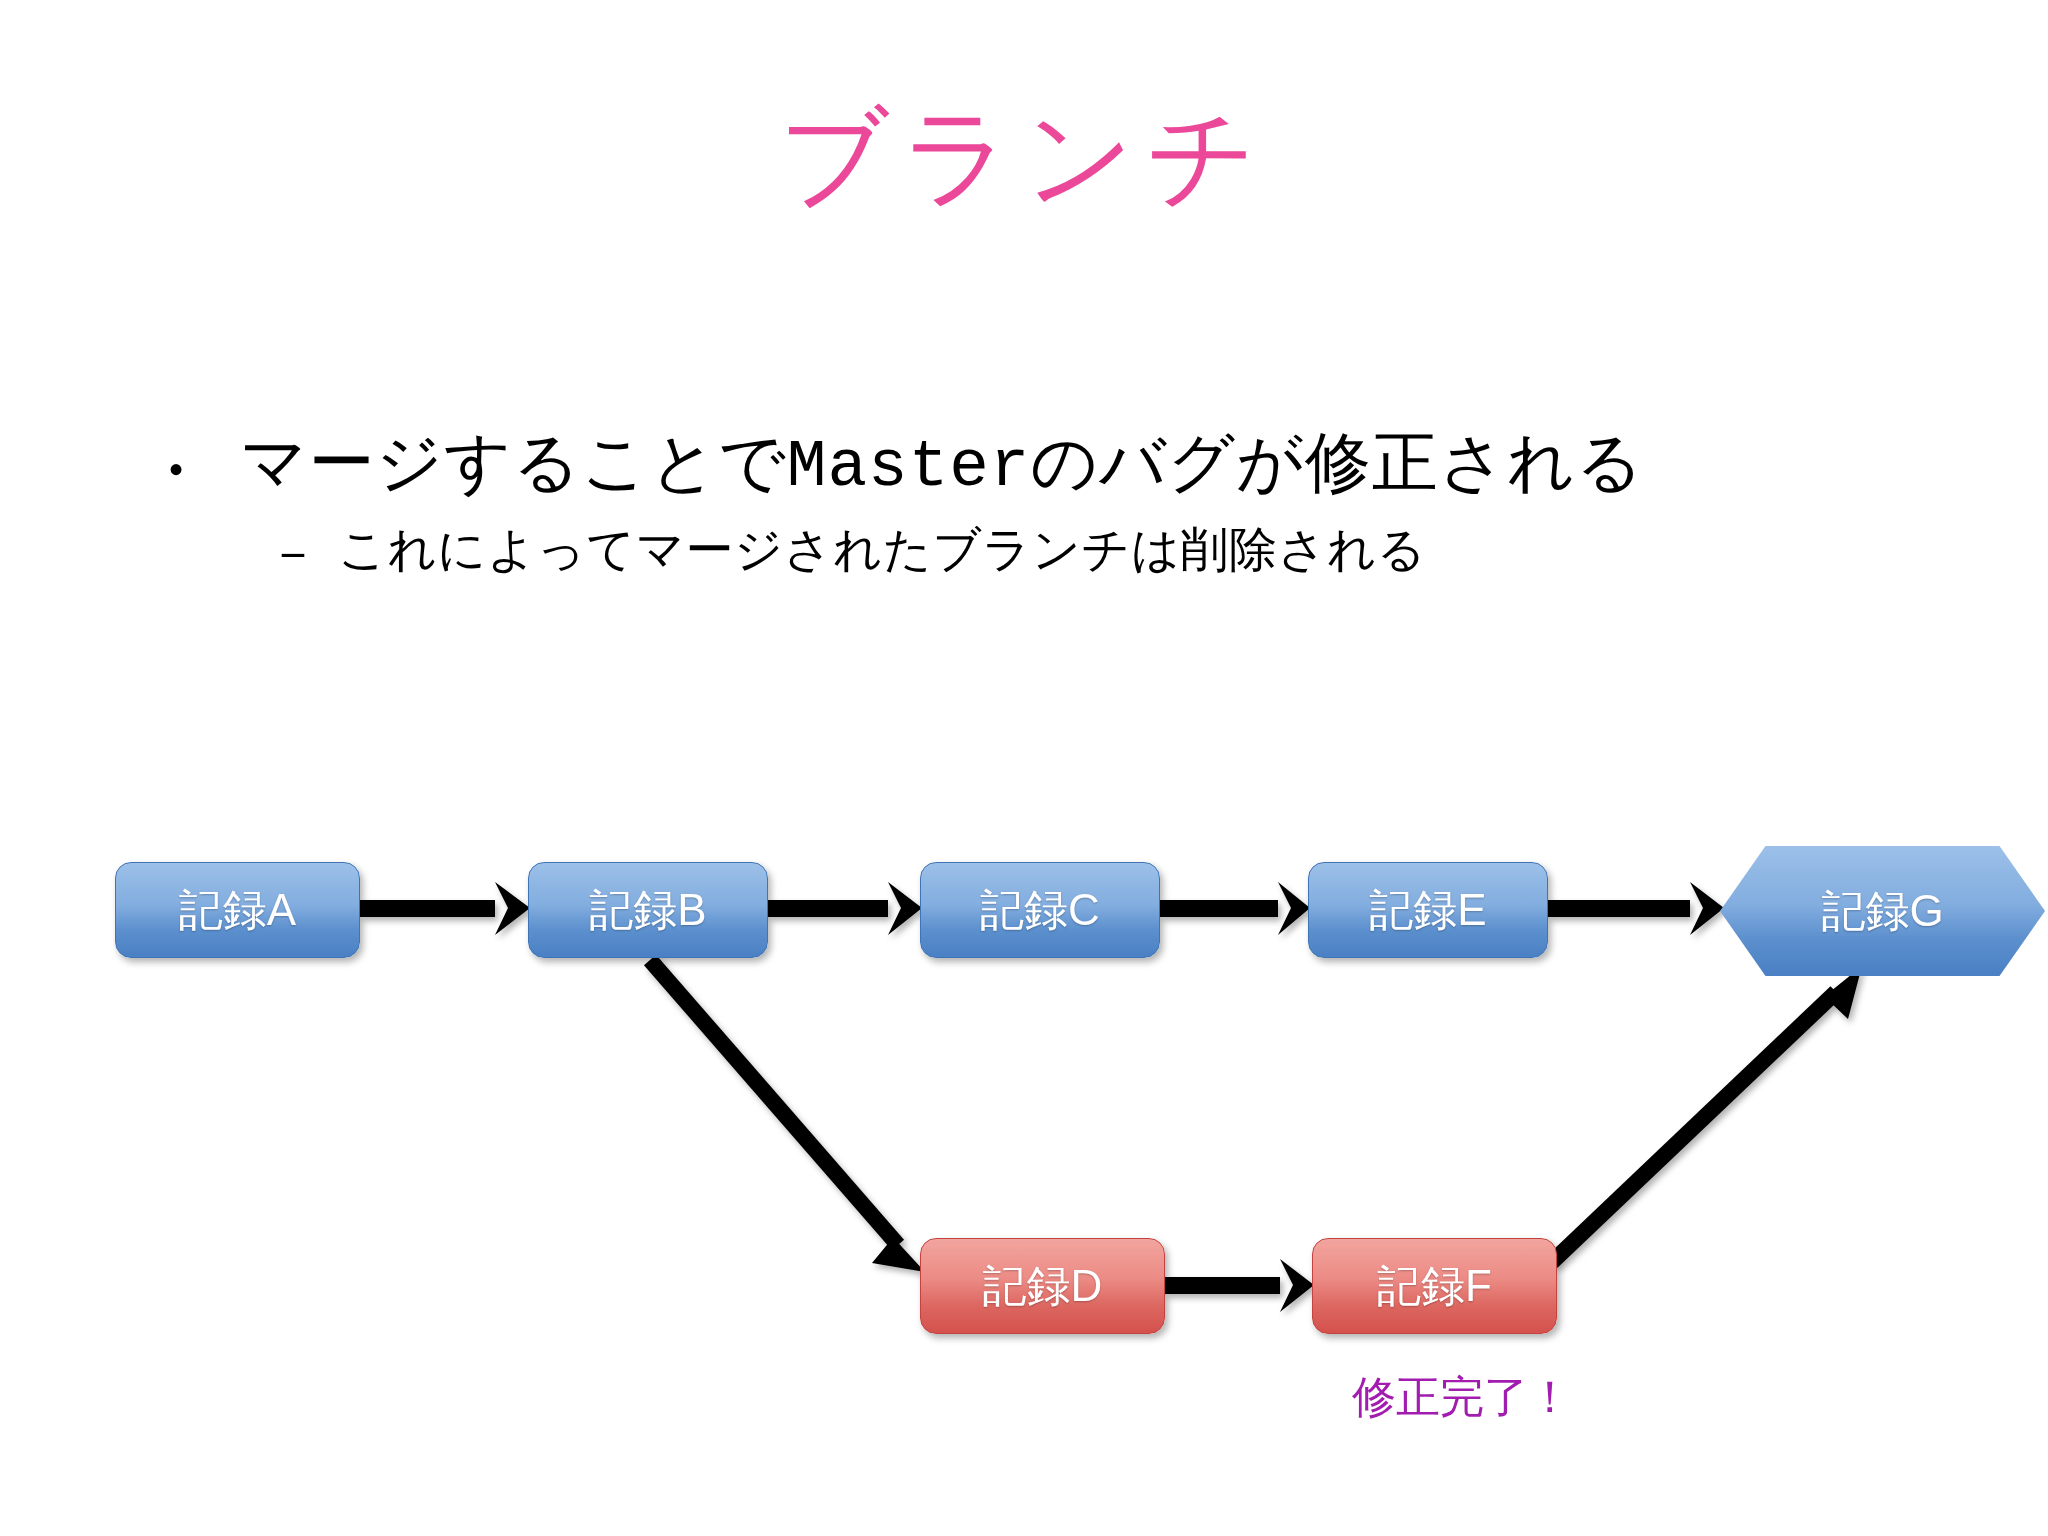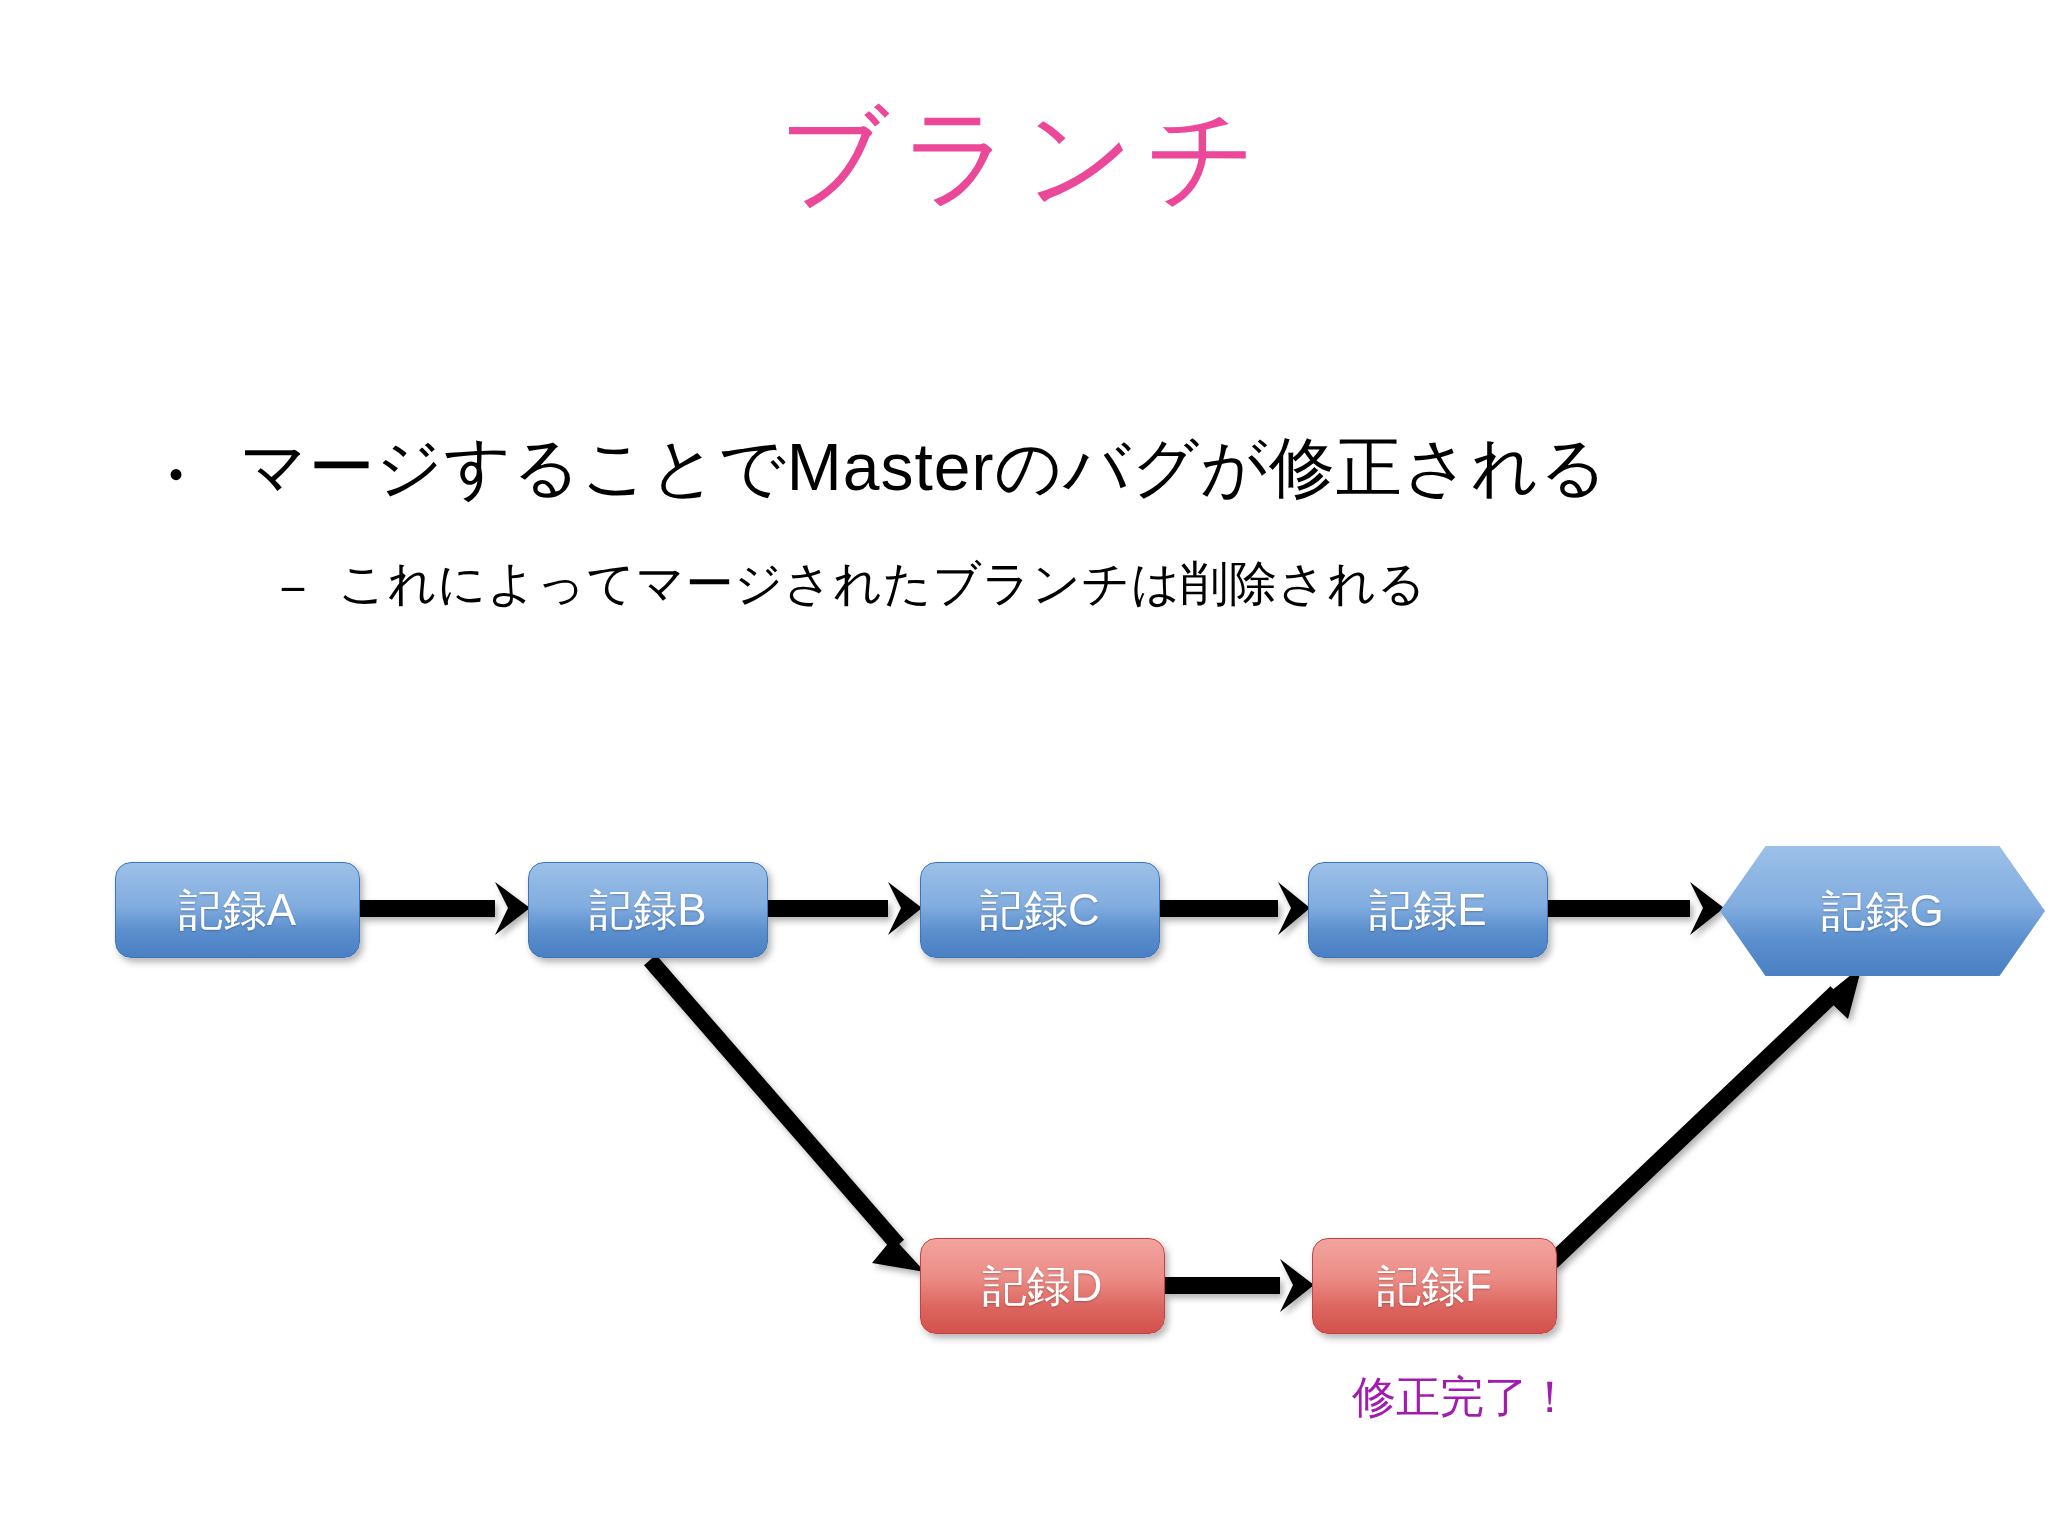--- a/index.html
+++ b/index.html
@@ -50,41 +50,40 @@
     line-height: 1.15;
   }
   .bullet-l1 .marker {
     width: 72px;
     flex: 0 0 72px;
     font-size: 46px;
     line-height: 1;
     color: #000;
   }
   .bullet-l1 .btext {
-    font-family: Liberation Sans, sans-serif;
+    font-family: Liberation Mono, monospace;
     letter-spacing: 1px;
   }
   .bullet-l2 {
     padding-left: 282px;
     margin-top: 16px;
     font-size: 48px;
     line-height: 1.15;
   }
   .bullet-l2 .marker {
     width: 56px;
     flex: 0 0 56px;
     font-size: 44px;
     font-weight: 700;
     line-height: 1;
     color: #000;
   }
   .bullet-l2 .btext {
     font-family: "Liberation Serif", serif;
     letter-spacing: 0.5px;
-    margin-top: 34px;
   }
 
   
   #diagram {
     position: absolute;
     left: 0;
     top: 0;
     width: 2048px;
     height: 1536px;
   }

